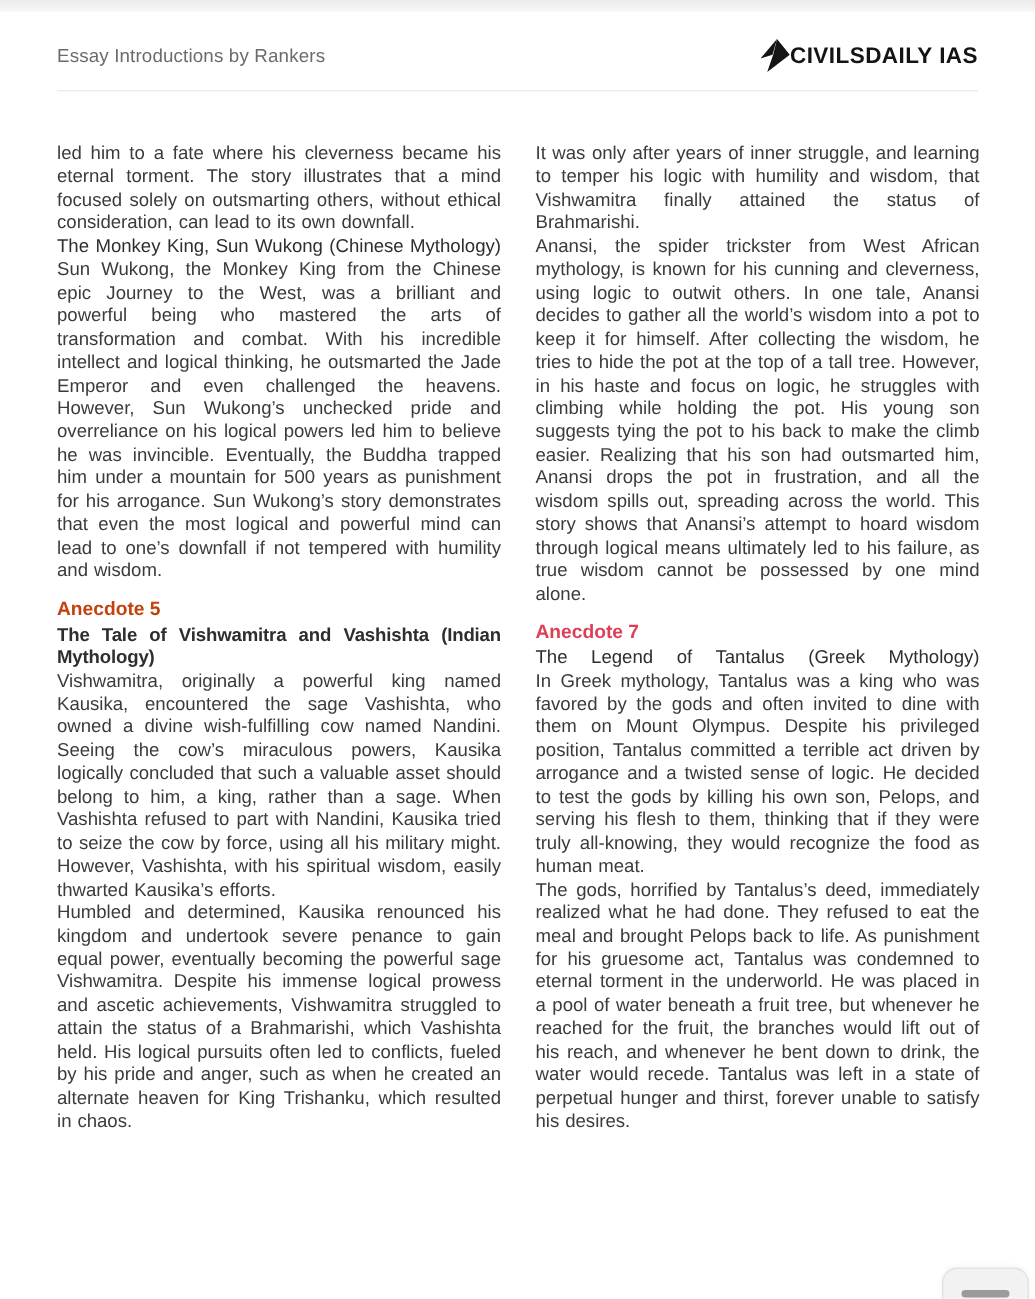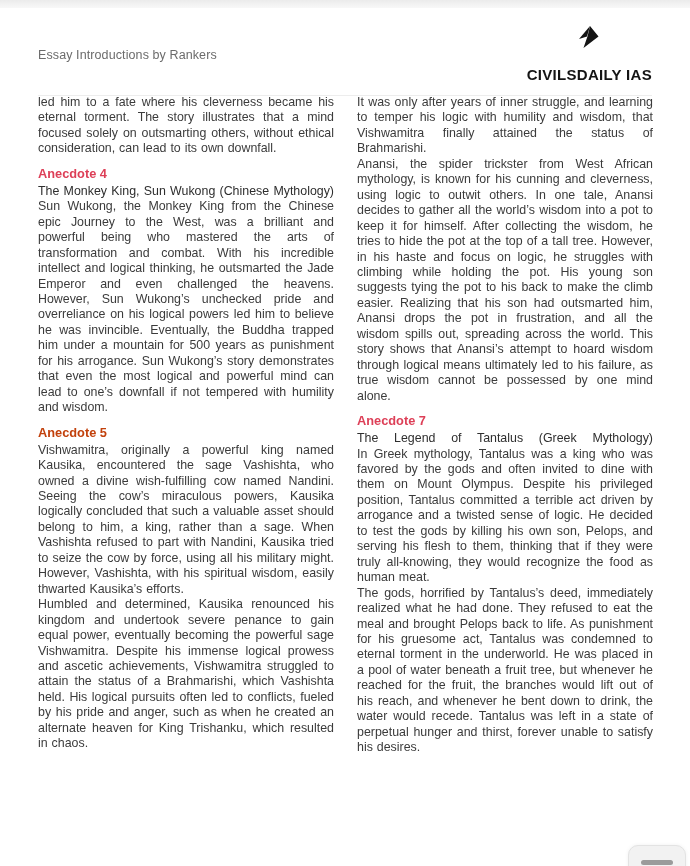--- a/index.html
+++ b/index.html
@@ -28,22 +28,21 @@
     border-bottom: 1px solid #ededed;
   }
   .header-title {
     font-size: 12.5px;
     color: #6b6b6b;
     letter-spacing: 0.1px;
   }
   .brand {
     display: flex;
     align-items: center;
-    gap: 18px;
-    flex-direction: column;
+    gap: 0;
   }
   .brand-name {
     font-size: 15px;
     font-weight: 800;
     color: #141414;
     letter-spacing: 0.3px;
   }
   .brand-icon svg { display: block; }
   .content {
     position: absolute;
@@ -118,24 +117,24 @@
           <polygon points="11,0 8.6,10 4.5,22 19.5,10.5"></polygon>
         </svg>
       </span>
       <span class="brand-name">CIVILSDAILY IAS</span>
     </div>
   </div>
 
   <div class="content">
     <div class="column">
         <div class="body-para">led him to a fate where his cleverness became his eternal torment. The story illustrates that a mind focused solely on outsmarting others, without ethical consideration, can lead to its own downfall.</div>
-        <div class="anecdote-heading" style="color: rgb(221, 63, 87);">Anecdote 4</div>
         <div class="story-title stretch">The Monkey King, Sun Wukong (Chinese Mythology)</div>
         <div class="body-para">Sun Wukong, the Monkey King from the Chinese epic Journey to the West, was a brilliant and powerful being who mastered the arts of transformation and combat. With his incredible intellect and logical thinking, he outsmarted the Jade Emperor and even challenged the heavens. However, Sun Wukong’s unchecked pride and overreliance on his logical powers led him to believe he was invincible. Eventually, the Buddha trapped him under a mountain for 500 years as punishment for his arrogance. Sun Wukong’s story demonstrates that even the most logical and powerful mind can lead to one’s downfall if not tempered with humility and wisdom.</div>
         <div class="anecdote-heading" style="color: #c2410c;">Anecdote 5</div>
+        <div class="story-title bold stretch">The Tale of Vishwamitra and Vashishta (Indian Mythology)</div>
         <div class="body-para">Vishwamitra, originally a powerful king named Kausika, encountered the sage Vashishta, who owned a divine wish-fulfilling cow named Nandini. Seeing the cow’s miraculous powers, Kausika logically concluded that such a valuable asset should belong to him, a king, rather than a sage. When Vashishta refused to part with Nandini, Kausika tried to seize the cow by force, using all his military might. However, Vashishta, with his spiritual wisdom, easily thwarted Kausika’s efforts.</div>
         <div class="body-para gap-before">Humbled and determined, Kausika renounced his kingdom and undertook severe penance to gain equal power, eventually becoming the powerful sage Vishwamitra. Despite his immense logical prowess and ascetic achievements, Vishwamitra struggled to attain the status of a Brahmarishi, which Vashishta held. His logical pursuits often led to conflicts, fueled by his pride and anger, such as when he created an alternate heaven for King Trishanku, which resulted in chaos.</div>
       </div>
     <div class="column">
         <div class="body-para">It was only after years of inner struggle, and learning to temper his logic with humility and wisdom, that Vishwamitra finally attained the status of Brahmarishi.</div>
         <div class="body-para">Anansi, the spider trickster from West African mythology, is known for his cunning and cleverness, using logic to outwit others. In one tale, Anansi decides to gather all the world’s wisdom into a pot to keep it for himself. After collecting the wisdom, he tries to hide the pot at the top of a tall tree. However, in his haste and focus on logic, he struggles with climbing while holding the pot. His young son suggests tying the pot to his back to make the climb easier. Realizing that his son had outsmarted him, Anansi drops the pot in frustration, and all the wisdom spills out, spreading across the world. This story shows that Anansi’s attempt to hoard wisdom through logical means ultimately led to his failure, as true wisdom cannot be possessed by one mind alone.</div>
         <div class="anecdote-heading" style="color: rgb(221, 63, 87);">Anecdote 7</div>
         <div class="story-title stretch">The Legend of Tantalus (Greek Mythology)</div>
         <div class="body-para">In Greek mythology, Tantalus was a king who was favored by the gods and often invited to dine with them on Mount Olympus. Despite his privileged position, Tantalus committed a terrible act driven by arrogance and a twisted sense of logic. He decided to test the gods by killing his own son, Pelops, and serving his flesh to them, thinking that if they were truly all-knowing, they would recognize the food as human meat.</div>
         <div class="body-para gap-before">The gods, horrified by Tantalus’s deed, immediately realized what he had done. They refused to eat the meal and brought Pelops back to life. As punishment for his gruesome act, Tantalus was condemned to eternal torment in the underworld. He was placed in a pool of water beneath a fruit tree, but whenever he reached for the fruit, the branches would lift out of his reach, and whenever he bent down to drink, the water would recede. Tantalus was left in a state of perpetual hunger and thirst, forever unable to satisfy his desires.</div>

